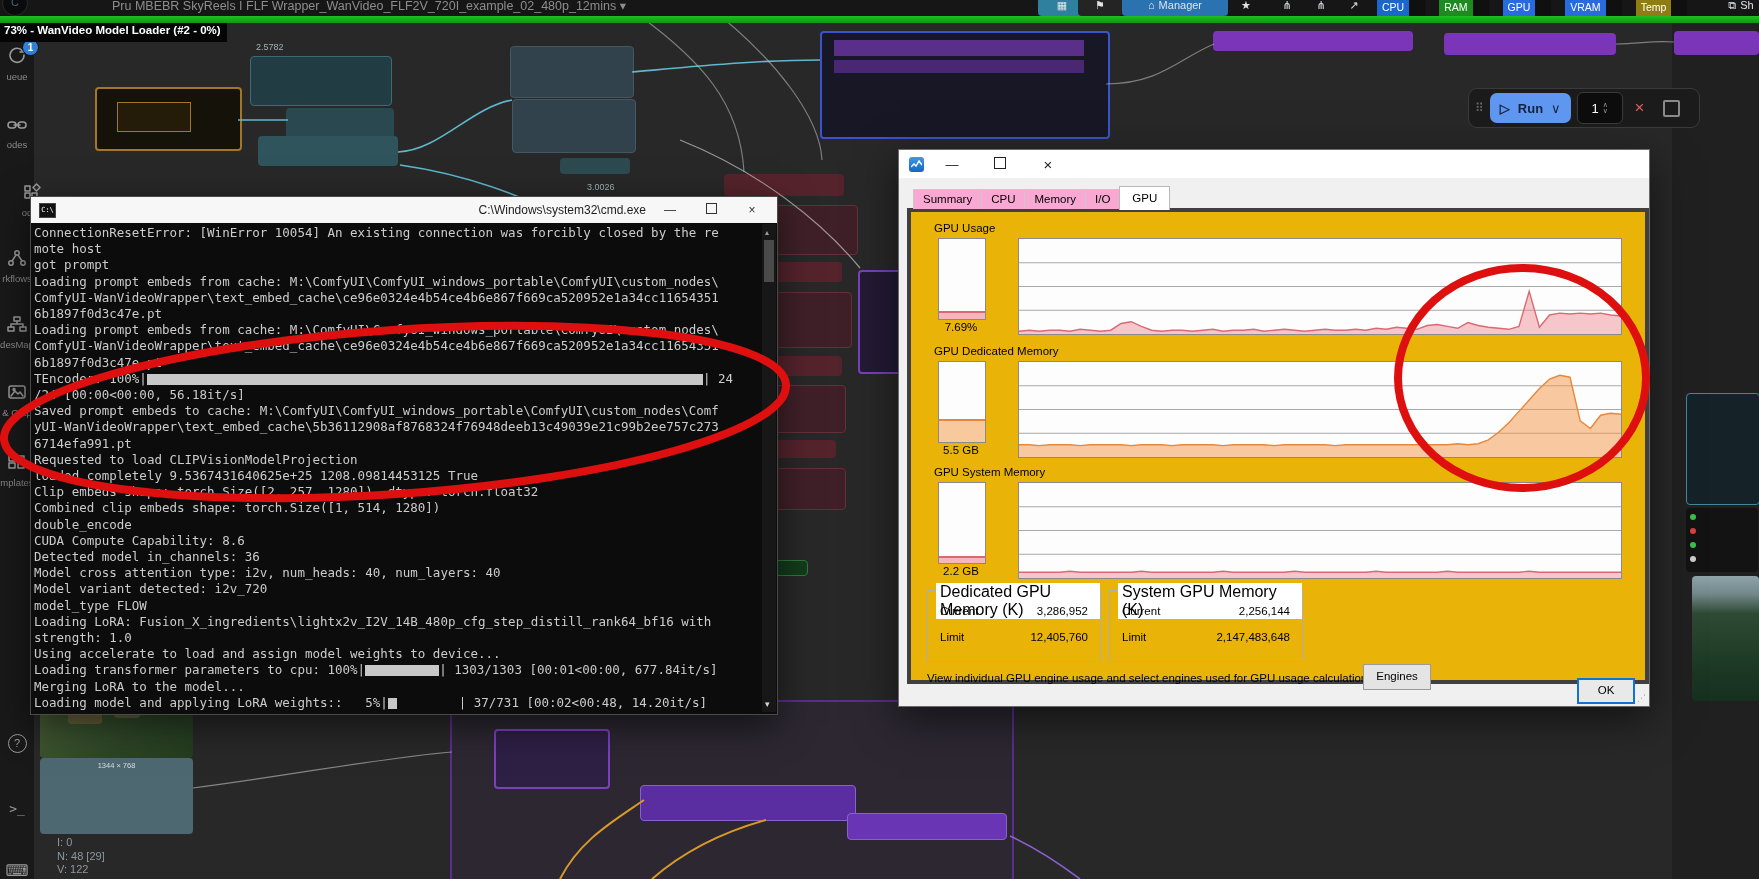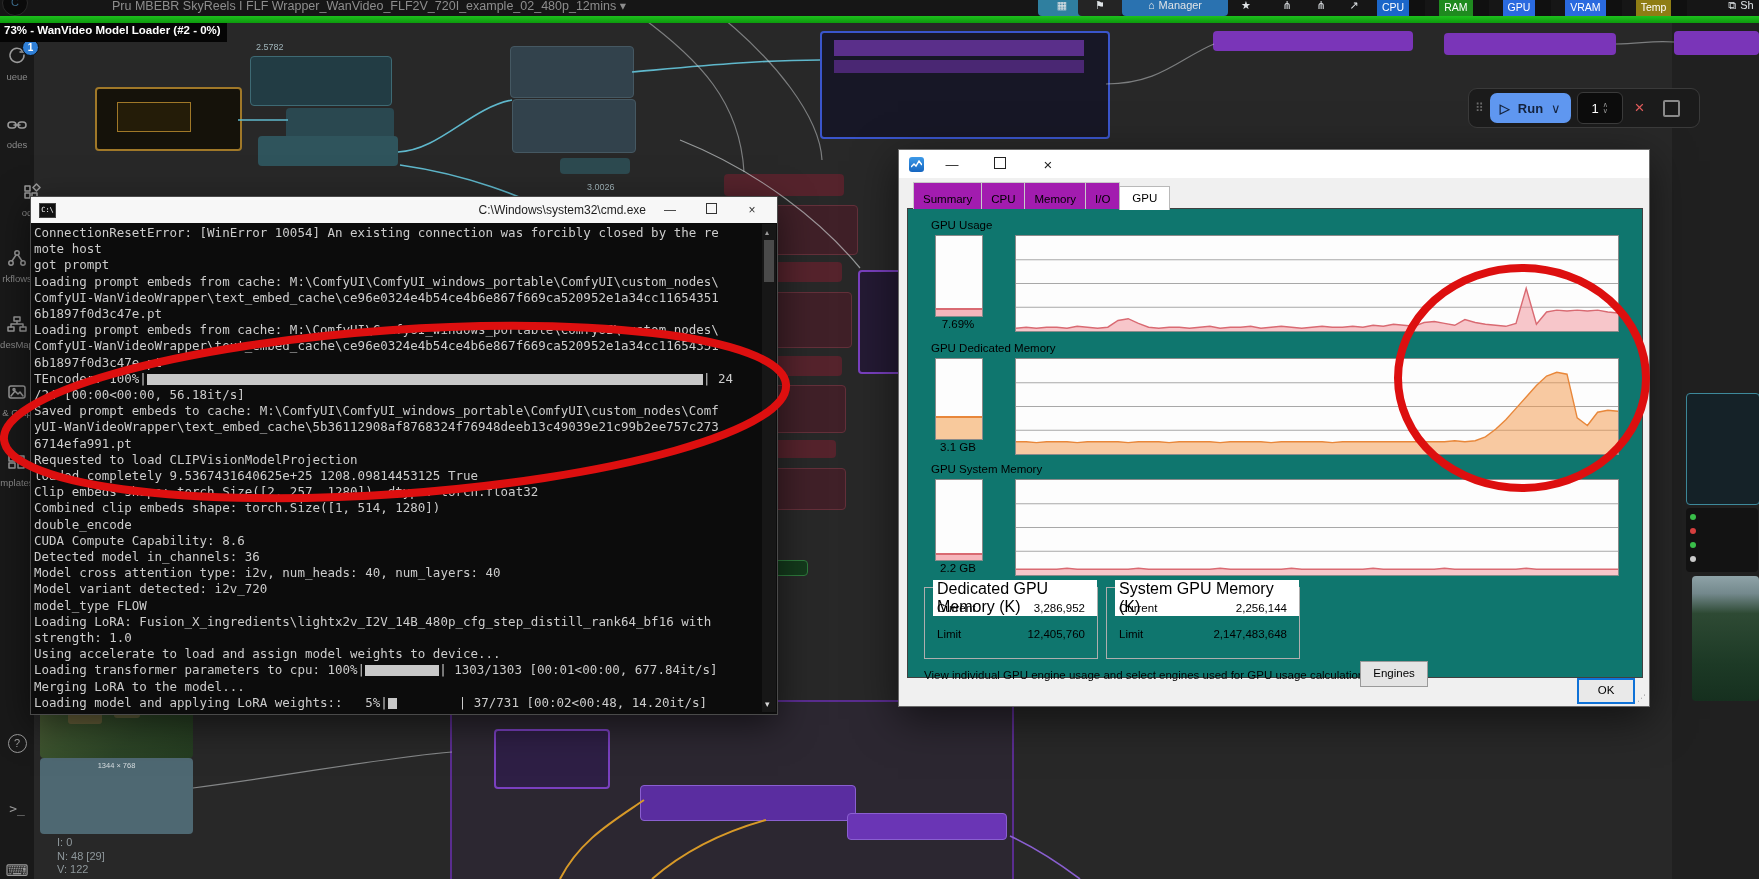--- a/index.html
+++ b/index.html
@@ -36,23 +36,23 @@
   .cmdctl{width:34px;text-align:center;color:#333;font-size:12px;}
   #console{left:3px;top:28px;width:726px;height:486px;overflow:hidden;font-family:"DejaVu Sans Mono","Liberation Mono",monospace;font-size:12.5px;line-height:16.2px;color:#cccccc;white-space:pre;}
   .cbar{display:inline-block;height:11px;background:#c8c8c8;vertical-align:middle;}
   .cgap{display:inline-block;height:11px;vertical-align:middle;}
   #cmdscroll{right:1px;top:27px;width:14px;height:488px;background:#171717;}
   
   #syswin{left:898px;top:149px;width:750px;height:556px;background:#f0f0f0;border:1px solid #6a6a6a;box-shadow:0 12px 40px rgba(0,0,0,.55);z-index:14;font-size:11.5px;color:#000;}
   #systitle{left:0;top:0;width:100%;height:28px;background:#fff;display:flex;align-items:center;gap:8px;padding:0 10px;box-sizing:border-box;font-size:12.5px;}
   .wbtn{width:40px;text-align:center;color:#222;font-size:13px;}
   #tabs{left:14px;top:37px;height:22px;display:flex;align-items:flex-end;z-index:2;}
-  .tab{background:#a21caf;border:1px solid #c9c9c9;border-bottom:none;padding:10px 9px 4px 9px;font-size:11.5px;margin-right:-1px;}
+  .tab{background:#f9a8d4;border:1px solid #c9c9c9;border-bottom:none;padding:3px 9px 4px 9px;font-size:11.5px;margin-right:-1px;}
   .tab.active{background:#fff;padding:5px 12px 6px 12px;position:relative;top:1px;border-color:#b9b9b9;}
-  #syscontent{left:8px;top:58px;width:734px;height:468px;background:#0f766e;border:1px solid #404040;}
+  #syscontent{left:8px;top:58px;width:734px;height:468px;background:#eab308;border:4px solid #404040;}
   .seclabel{position:absolute;font-size:11.5px;color:#000;}
   .gauge{position:absolute;width:46px;height:80px;background:#fdfdfd;border:1px solid #8a8a8a;}
   .gfill{position:absolute;left:0;bottom:0;width:100%;}
   .gline{position:absolute;left:0;width:100%;height:2px;}
   .gval{position:absolute;width:60px;text-align:center;font-size:11.5px;}
   .graph{position:absolute;width:602px;height:95px;background:#fdfdfd;border:1px solid #8a8a8a;}
   .gbox{position:absolute;border:1px solid #aeaeae;}
   .gbox .gt{position:absolute;top:-8px;left:8px;background:#fff;padding:0 4px;font-size:16px;}
   .grow{position:absolute;left:12px;right:12px;display:flex;justify-content:space-between;font-size:11.5px;}
   .winbtn97{background:#e4e4e4;border:1px solid #9a9a9a;font-size:11.5px;text-align:center;}
@@ -312,21 +312,21 @@
     <line x1="0" y1="71.25" x2="602" y2="71.25" stroke="#a8a8a8"></line>
     <polygon points="0,95 0.0,92.2 10.2,91.2 20.4,92.2 30.6,91.2 40.8,91.2 51.0,92.2 61.2,90.3 71.4,91.2 81.6,92.2 91.8,91.2 102.0,84.5 112.2,82.7 122.4,87.4 132.6,91.2 142.8,92.2 153.1,91.2 163.3,91.2 173.5,92.2 183.7,91.2 193.9,90.3 204.1,92.2 214.3,91.2 224.5,91.2 234.7,90.3 244.9,92.2 255.1,91.2 265.3,90.3 275.5,91.2 285.7,92.2 295.9,91.2 306.1,90.3 316.3,91.2 326.5,91.2 336.7,90.3 346.9,91.2 357.1,89.3 367.3,90.3 377.5,88.3 387.7,89.3 397.9,90.3 408.1,86.5 418.3,85.5 428.5,87.4 438.7,89.3 448.9,83.6 459.2,86.5 469.4,88.3 479.6,89.3 489.8,90.3 500.0,87.4 510.2,52.3 520.4,88.3 530.6,76.0 540.8,74.1 551.0,75.0 561.2,74.1 571.4,75.0 581.6,74.1 591.8,76.0 602.0,77.0 602,95" fill="rgba(240,130,140,0.45)"></polygon>
     <polyline points="0.0,92.2 10.2,91.2 20.4,92.2 30.6,91.2 40.8,91.2 51.0,92.2 61.2,90.3 71.4,91.2 81.6,92.2 91.8,91.2 102.0,84.5 112.2,82.7 122.4,87.4 132.6,91.2 142.8,92.2 153.1,91.2 163.3,91.2 173.5,92.2 183.7,91.2 193.9,90.3 204.1,92.2 214.3,91.2 224.5,91.2 234.7,90.3 244.9,92.2 255.1,91.2 265.3,90.3 275.5,91.2 285.7,92.2 295.9,91.2 306.1,90.3 316.3,91.2 326.5,91.2 336.7,90.3 346.9,91.2 357.1,89.3 367.3,90.3 377.5,88.3 387.7,89.3 397.9,90.3 408.1,86.5 418.3,85.5 428.5,87.4 438.7,89.3 448.9,83.6 459.2,86.5 469.4,88.3 479.6,89.3 489.8,90.3 500.0,87.4 510.2,52.3 520.4,88.3 530.6,76.0 540.8,74.1 551.0,75.0 561.2,74.1 571.4,75.0 581.6,74.1 591.8,76.0 602.0,77.0" fill="none" stroke="#d96a72" stroke-width="1.4"></polyline>
   </svg></div>
 
       <div class="seclabel" style="left:23px;top:133px;">GPU Dedicated Memory</div>
       <div class="gauge" style="left:27px;top:149px;">
           <div class="gfill" style="height: 26%; background: rgb(248, 201, 156);"></div>
           <div class="gline" style="bottom: 26%; background: rgb(232, 135, 58);"></div>
         </div>
-      <div class="gval" style="left:20px;top:232px;">3.1 GB</div>
+      <div class="gval" style="left:20px;top:232px;">5.5 GB</div>
       <div class="graph" style="left:107px;top:149px;"><svg width="602" height="95">
     <line x1="0" y1="23.75" x2="602" y2="23.75" stroke="#a8a8a8"></line>
     <line x1="0" y1="47.5" x2="602" y2="47.5" stroke="#a8a8a8"></line>
     <line x1="0" y1="71.25" x2="602" y2="71.25" stroke="#a8a8a8"></line>
     <polygon points="0,95 0.0,82.7 10.2,82.7 20.4,83.6 30.6,82.7 40.8,82.7 51.0,82.7 61.2,83.6 71.4,82.7 81.6,82.7 91.8,82.7 102.0,82.7 112.2,83.6 122.4,82.7 132.6,82.7 142.8,82.7 153.1,83.6 163.3,82.7 173.5,82.7 183.7,82.7 193.9,82.7 204.1,83.6 214.3,82.7 224.5,82.7 234.7,82.7 244.9,82.7 255.1,83.6 265.3,82.7 275.5,82.7 285.7,82.7 295.9,82.7 306.1,82.7 316.3,83.6 326.5,82.7 336.7,82.7 346.9,82.7 357.1,82.7 367.3,82.7 377.5,82.7 387.7,82.7 397.9,82.7 408.1,82.7 418.3,82.7 428.5,82.7 438.7,81.7 448.9,82.7 459.2,81.7 469.4,77.9 479.6,70.3 489.8,60.8 500.0,49.4 510.2,38.0 520.4,26.6 530.6,17.1 540.8,13.3 551.0,15.2 561.2,58.9 571.4,66.5 581.6,53.2 591.8,51.3 602.0,52.3 602,95" fill="rgba(244,150,70,0.5)"></polygon>
     <polyline points="0.0,82.7 10.2,82.7 20.4,83.6 30.6,82.7 40.8,82.7 51.0,82.7 61.2,83.6 71.4,82.7 81.6,82.7 91.8,82.7 102.0,82.7 112.2,83.6 122.4,82.7 132.6,82.7 142.8,82.7 153.1,83.6 163.3,82.7 173.5,82.7 183.7,82.7 193.9,82.7 204.1,83.6 214.3,82.7 224.5,82.7 234.7,82.7 244.9,82.7 255.1,83.6 265.3,82.7 275.5,82.7 285.7,82.7 295.9,82.7 306.1,82.7 316.3,83.6 326.5,82.7 336.7,82.7 346.9,82.7 357.1,82.7 367.3,82.7 377.5,82.7 387.7,82.7 397.9,82.7 408.1,82.7 418.3,82.7 428.5,82.7 438.7,81.7 448.9,82.7 459.2,81.7 469.4,77.9 479.6,70.3 489.8,60.8 500.0,49.4 510.2,38.0 520.4,26.6 530.6,17.1 540.8,13.3 551.0,15.2 561.2,58.9 571.4,66.5 581.6,53.2 591.8,51.3 602.0,52.3" fill="none" stroke="#e8873a" stroke-width="1.4"></polyline>
   </svg></div>
 
       <div class="seclabel" style="left:23px;top:254px;">GPU System Memory</div>
       <div class="gauge" style="left:27px;top:270px;">

